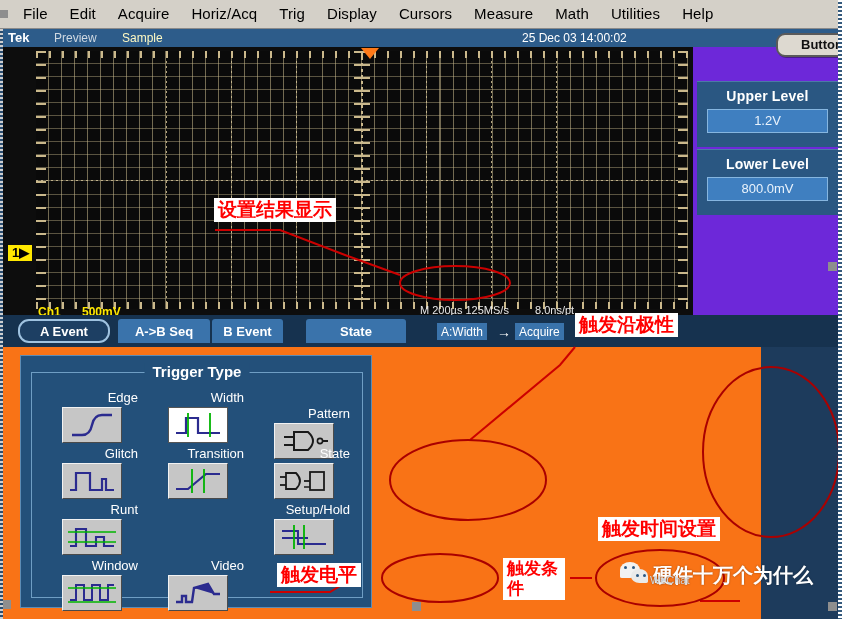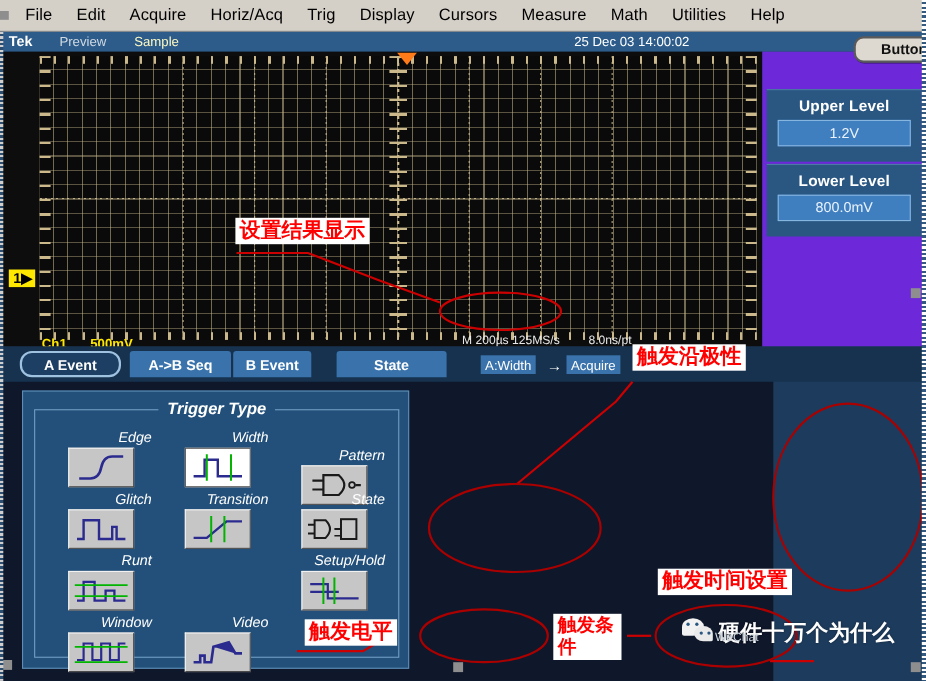--- a/index.html
+++ b/index.html
@@ -203,23 +203,22 @@
     font-size: 12px; padding: 1px 4px 0 4px;
     display: flex; align-items: center;
   }
   .crumb-arrow {
     position: absolute; top: 9px;
     color: #ffffff; font-size: 14px;
   }
 
   
   .mainpanel {
-    position: absolute; left: 0; top: 347px; width: 703px; height: 272px;
-    background: #0f172a;
-    font-style: italic;
+    position: absolute; left: 0; top: 347px; width: 761px; height: 272px;
+    background: #f97316;
   }
   .panel-left {
     position: absolute; left: 20px; top: 8px; width: 352px; height: 253px;
     background: #23507a;
     border: 1px solid #5d8cb5;
   }
   .group-ttype {
     position: absolute; left: 10px; top: 16px; width: 332px; height: 226px;
     border: 1px solid #6f9ec4;
   }

